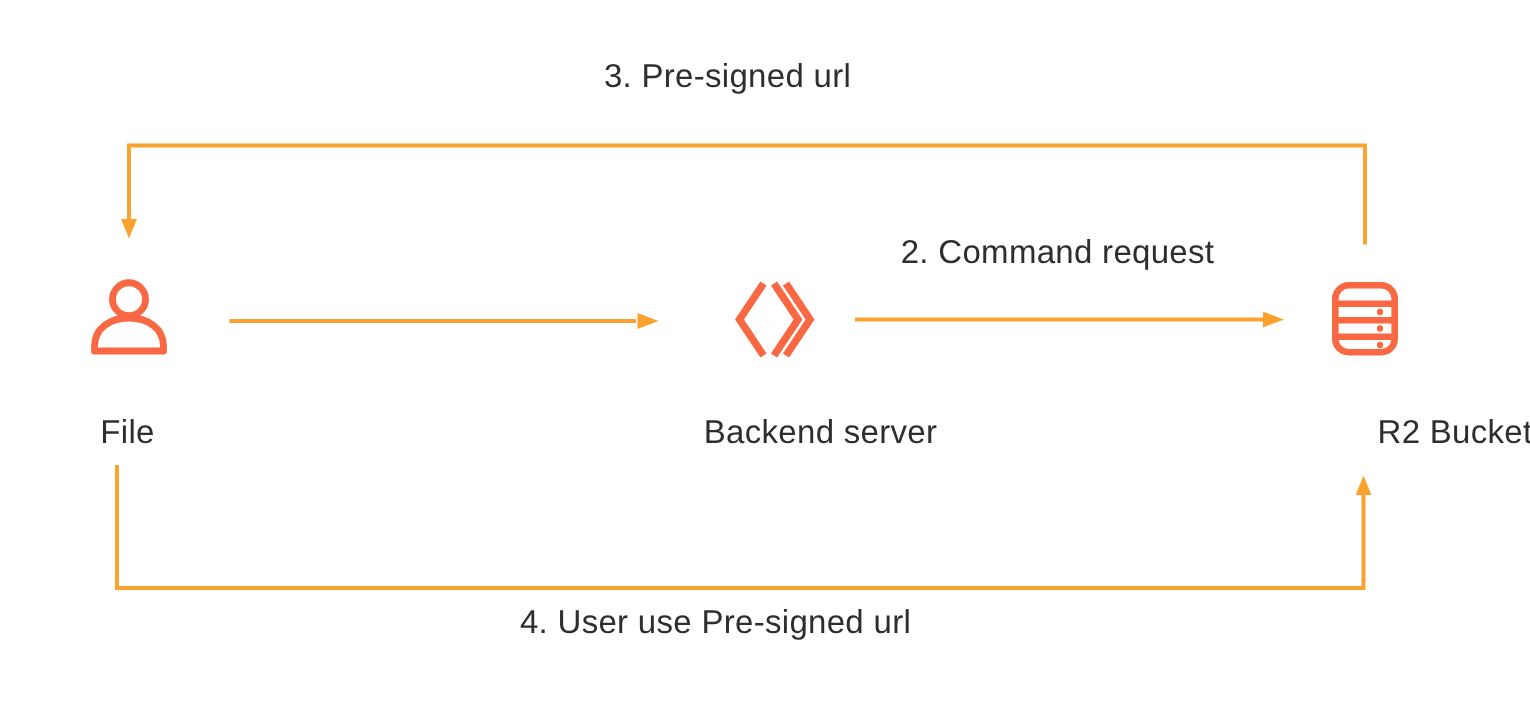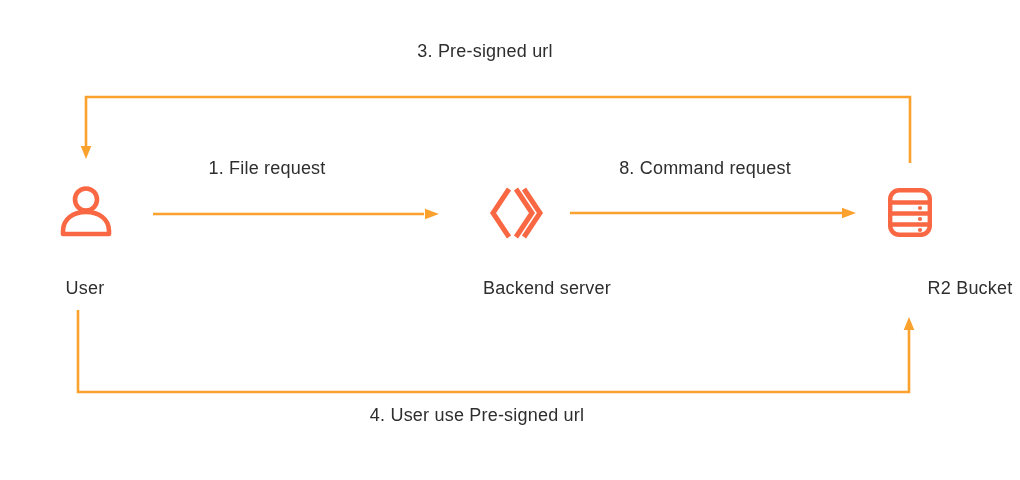--- a/index.html
+++ b/index.html
@@ -16,21 +16,21 @@
     overflow: hidden;
   }
   .canvas svg {
     position: absolute;
     left: 0;
     top: 0;
   }
   .label {
     position: absolute;
     transform: translateX(-50%);
-    font-size: 18px;
+    font-size: 22px;
     line-height: 26px;
     color: #2e2e2e;
     white-space: nowrap;
     letter-spacing: 0.2px;
   }
 </style>
 </head>
 <body>
 
 <div class="canvas">
@@ -66,25 +66,24 @@
       <line x1="2.2" y1="25.5" x2="41.8" y2="25.5" stroke-width="4.4" stroke="#F96843"></line>
       <line x1="2.2" y1="36.5" x2="41.8" y2="36.5" stroke-width="4.4" stroke="#F96843"></line>
       <circle cx="32" cy="20" r="2.1" fill="#F96843"></circle>
       <circle cx="32" cy="31" r="2.1" fill="#F96843"></circle>
       <circle cx="32" cy="42" r="2.1" fill="#F96843"></circle>
     </g>
   </svg>
 
   <div class="label" style="left:485px; top:38px;">3. Pre-signed url</div>
 
-  <div class="label" style="left:267px; top:155px;">1. File request</div>
 
-  <div class="label" style="left:705px; top:155px;">8. Command request</div>
+  <div class="label" style="left:705px; top:155px;">2. Command request</div>
 
   <div class="label" style="left:477px; top:402px;">4. User use Pre-signed url</div>
 
-  <div class="label" style="left:85px; top:275px;">User</div>
+  <div class="label" style="left:85px; top:275px;">File</div>
 
   <div class="label" style="left:515px; top:275px;margin-left:32px;">Backend server</div>
 
   <div class="label" style="left:970px; top:275px;text-align:center;">R2 Bucket</div>
 
 </div>
 
 </body></html>

